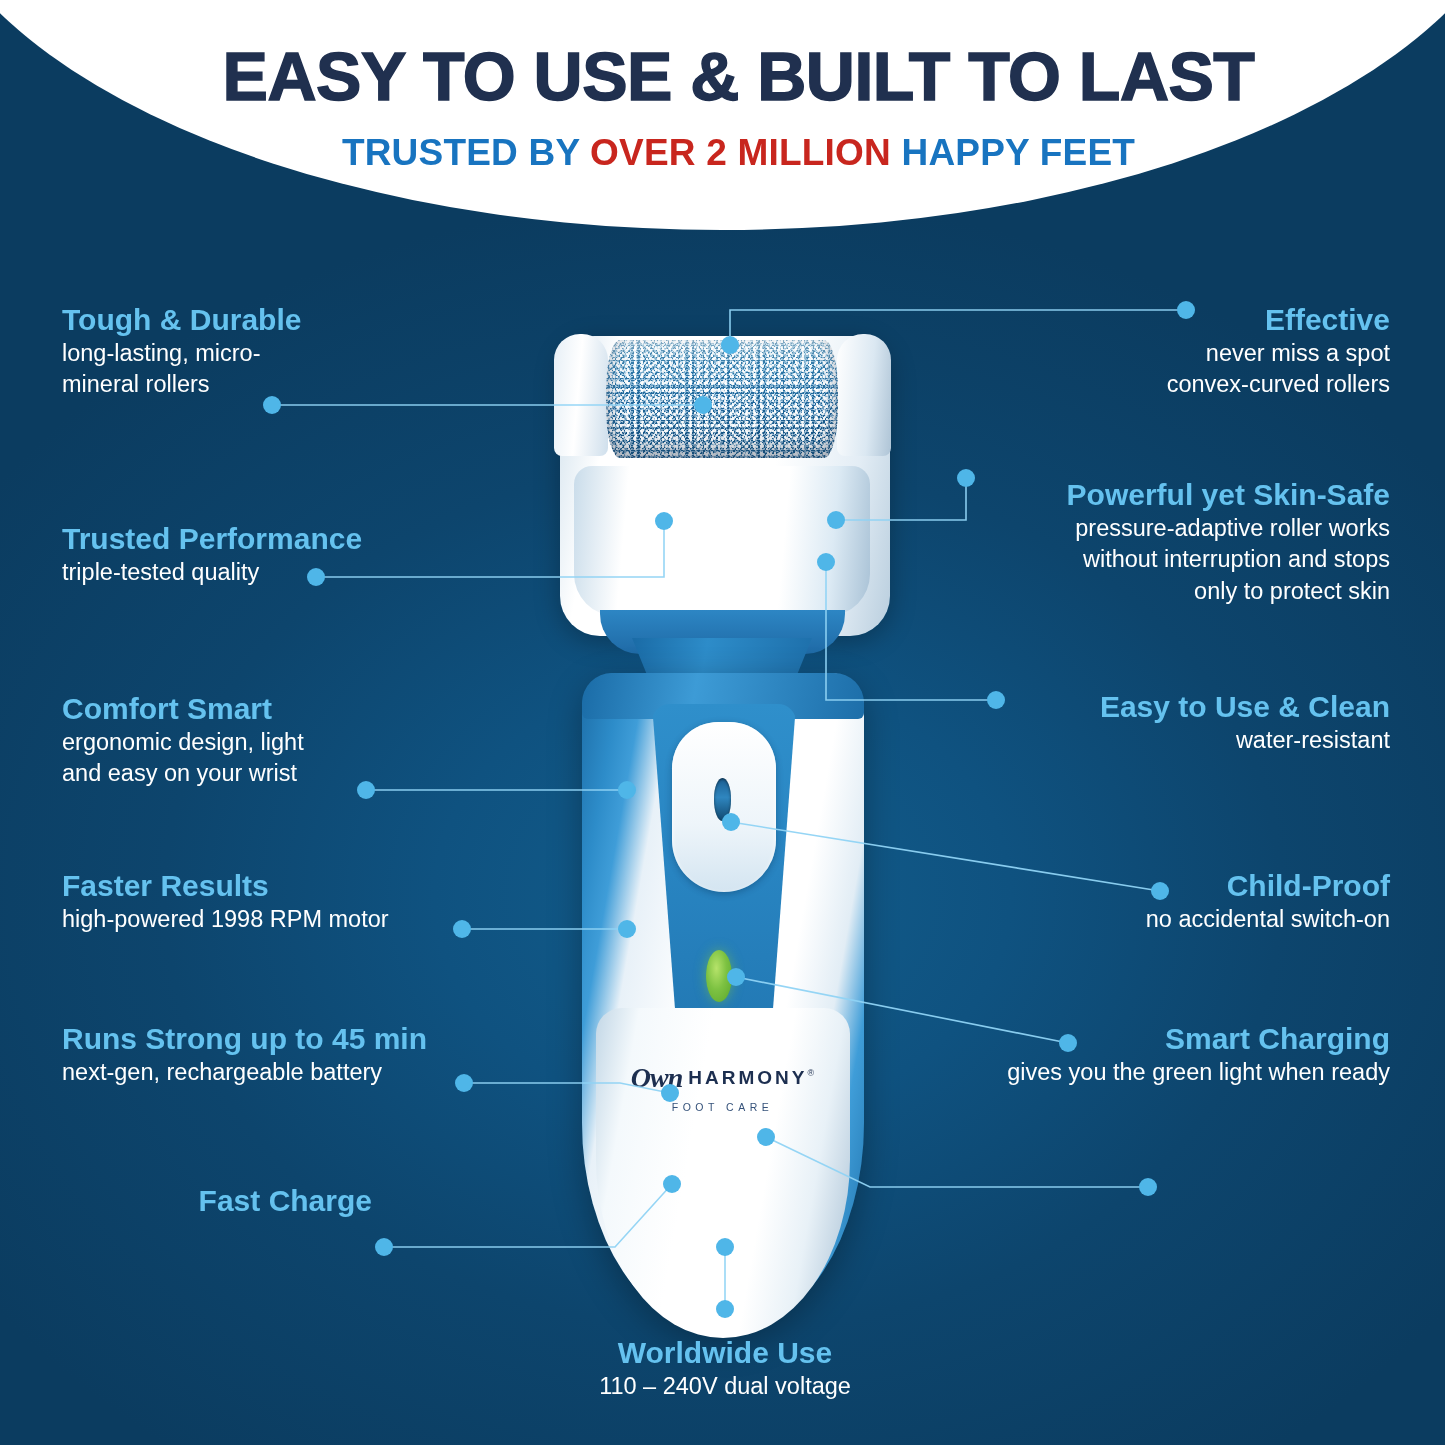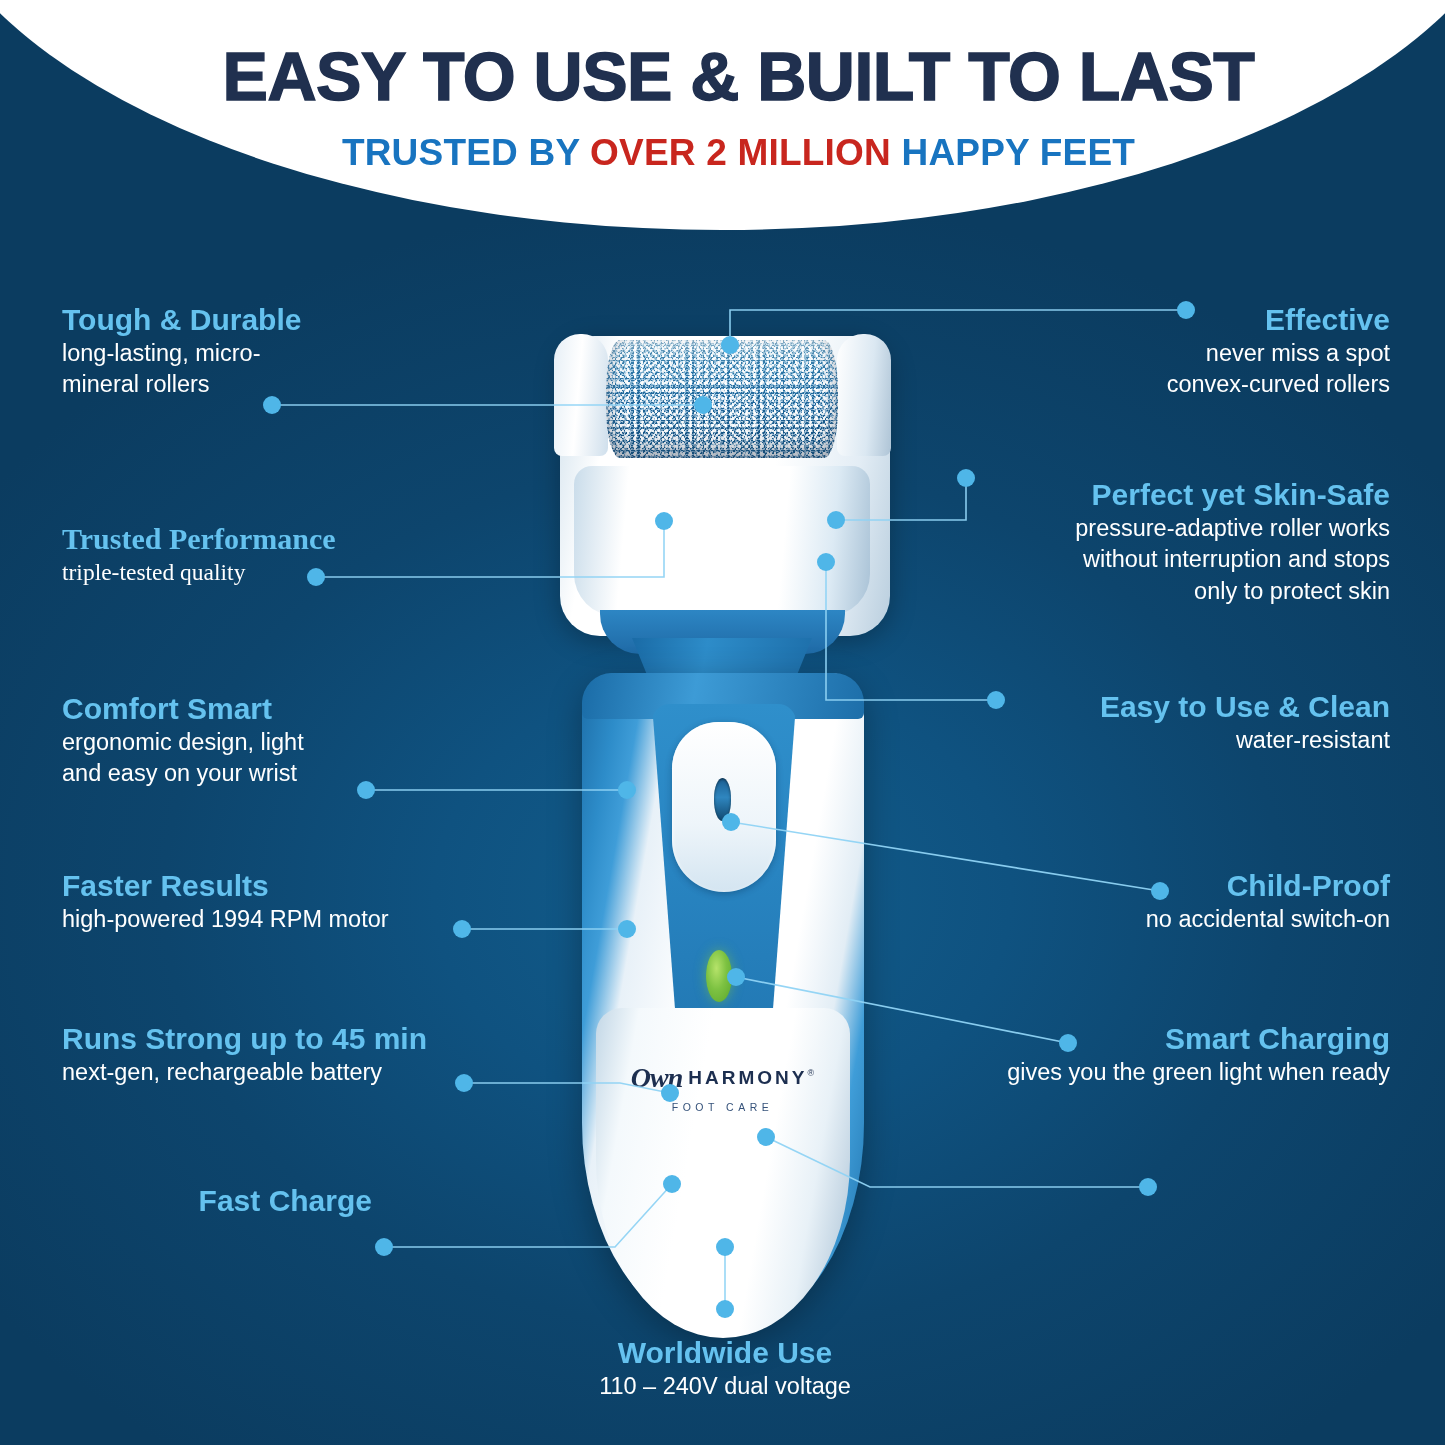--- a/index.html
+++ b/index.html
@@ -283,34 +283,34 @@
     <div id="headline">EASY TO USE &amp; BUILT TO LAST</div>
     <div id="subline"><span class="sub-blue">TRUSTED BY </span><span class="sub-red">OVER 2 MILLION</span><span class="sub-blue"> HAPPY FEET</span></div>
   </div>
 
   <div class="callout left" style="left:62px; top:303px;">
     <div class="title">Tough &amp; Durable</div>
     <div class="desc">long-lasting, micro-</div>
     <div class="desc">mineral rollers</div>
   </div>
 
-  <div class="callout left" style="left:62px; top:522px;font-family:Liberation Serif, serif;">
+  <div class="callout left" style="left:62px; top:522px;">
     <div class="title">Trusted Performance</div>
     <div class="desc">triple-tested quality</div>
   </div>
 
   <div class="callout left" style="left:62px; top:692px;">
     <div class="title">Comfort Smart</div>
     <div class="desc">ergonomic design, light</div>
     <div class="desc">and easy on your wrist</div>
   </div>
 
   <div class="callout left" style="left:62px; top:869px;">
     <div class="title">Faster Results</div>
-    <div class="desc">high-powered 1994 RPM motor</div>
+    <div class="desc">high-powered 1998 RPM motor</div>
   </div>
 
   <div class="callout left" style="left:62px; top:1022px;">
     <div class="title">Runs Strong up to 45 min</div>
     <div class="desc">next-gen, rechargeable battery</div>
   </div>
 
   <div class="callout right" style="left:0px; top:1184px; width:372px;">
     <div class="title">Fast Charge</div>
   </div>
@@ -320,21 +320,21 @@
     <div class="desc">110 – 240V dual voltage</div>
   </div>
 
   <div class="callout right" style="right:55px; top:303px; width:520px;">
     <div class="title">Effective</div>
     <div class="desc">never miss a spot</div>
     <div class="desc">convex-curved rollers</div>
   </div>
 
   <div class="callout right" style="right:55px; top:478px; width:640px;">
-    <div class="title">Perfect yet Skin-Safe</div>
+    <div class="title">Powerful yet Skin-Safe</div>
     <div class="desc">pressure-adaptive roller works</div>
     <div class="desc">without interruption and stops</div>
     <div class="desc">only to protect skin</div>
   </div>
 
   <div class="callout right" style="right:55px; top:690px; width:560px;">
     <div class="title">Easy to Use &amp; Clean</div>
     <div class="desc">water-resistant</div>
   </div>
 

